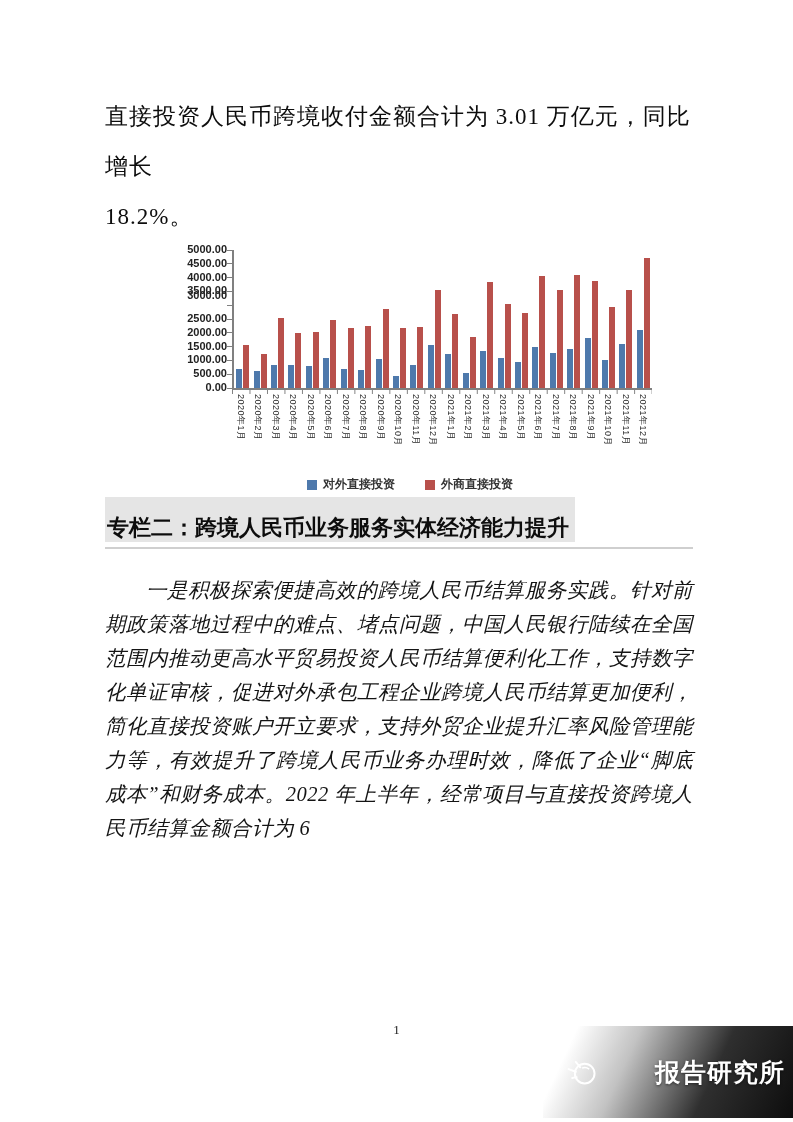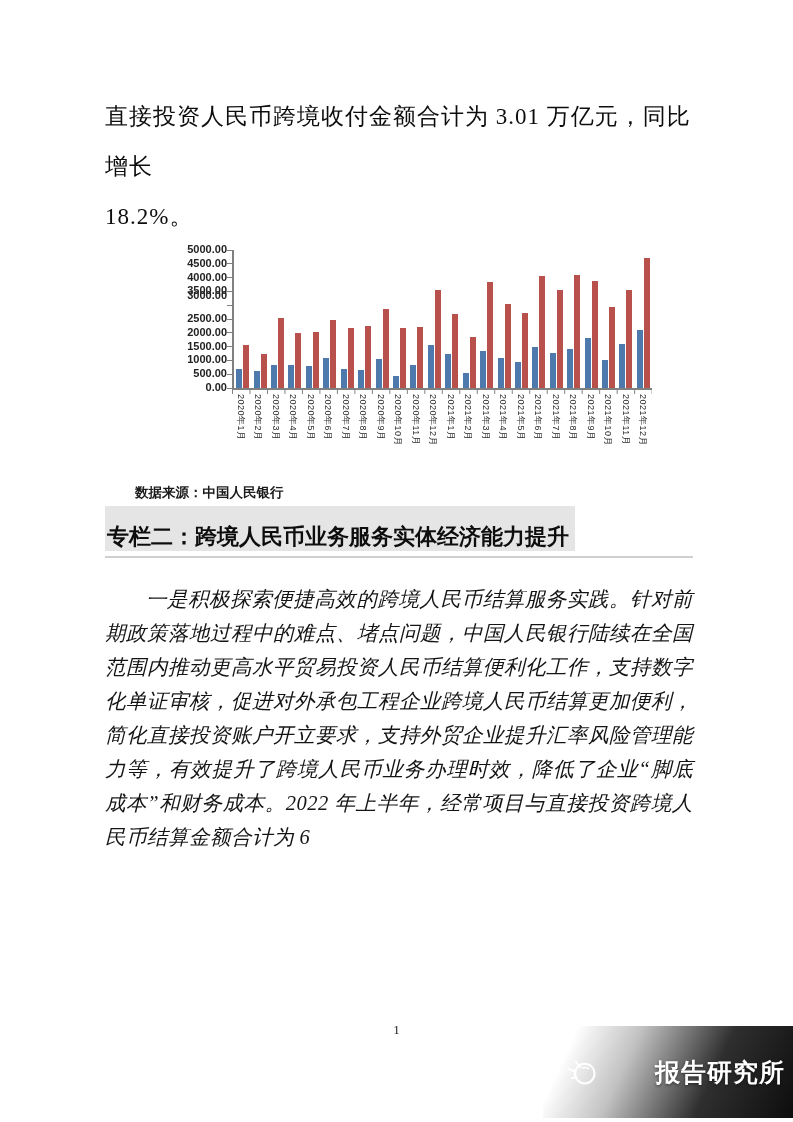--- a/index.html
+++ b/index.html
@@ -272,23 +272,32 @@
               </div>
               <div class="x-cell">
                 <div class="x-label">2021年11月</div>
               </div>
               <div class="x-cell">
                 <div class="x-label">2021年12月</div>
               </div>
             </div>
         </div>
       </div>
+      <div class="chart-legend">
+          <div class="legend-item">
+            <span class="legend-swatch" style="background: rgb(78, 121, 172);"></span>
+            <span>对外直接投资</span>
+          </div>
+          <div class="legend-item">
+            <span class="legend-swatch" style="background: rgb(184, 80, 75);"></span>
+            <span>外商直接投资</span>
+          </div>
+        </div>
     </div>
 
-    <div class="source">数据来源：中国人民银行</div>
 
     <div class="col-header">
       <span class="hl">专栏二：跨境人民币业务服务实体经济能力提升</span>
     </div>
     <div class="col-rule"></div>
 
     <div class="col-body">
       <p>一是积极探索便捷高效的跨境人民币结算服务实践。针对前期政策落地过程中的难点、堵点问题，中国人民银行陆续在全国范围内推动更高水平贸易投资人民币结算便利化工作，支持数字化单证审核，促进对外承包工程企业跨境人民币结算更加便利，简化直接投资账户开立要求，支持外贸企业提升汇率风险管理能力等，有效提升了跨境人民币业务办理时效，降低了企业“脚底成本”和财务成本。2022 年上半年，经常项目与直接投资跨境人民币结算金额合计为 6</p>
     </div>
   </div>

